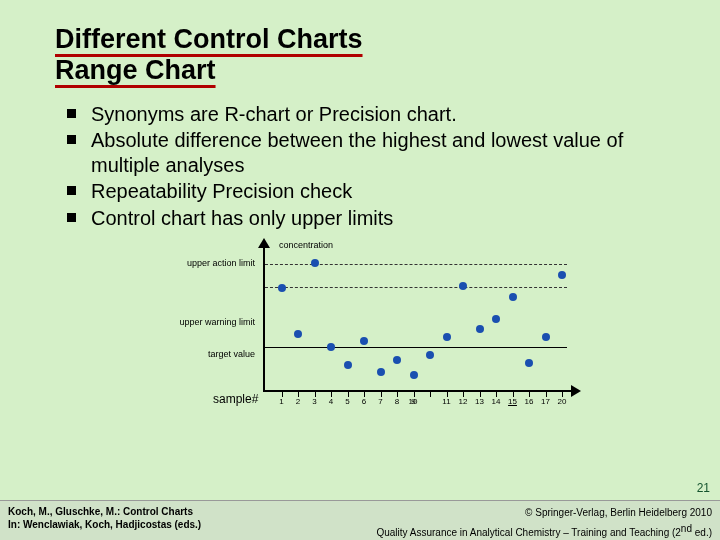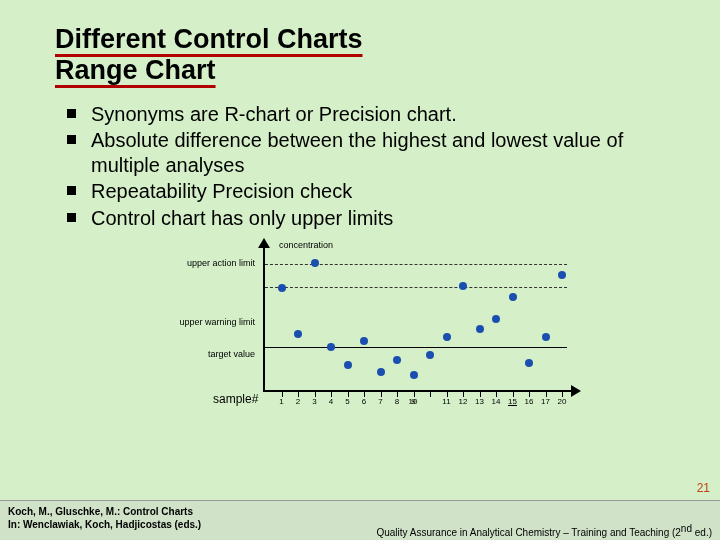--- a/index.html
+++ b/index.html
@@ -59,21 +59,21 @@
   .pt { position:absolute; width:8px; height:8px; border-radius:50%; background:#1a4fb0; }
   .tick { position:absolute; top:150px; width:1px; height:5px; background:#000; }
   .ticklab { position:absolute; top:155px; font-size:8px; color:#000; width:16px; text-align:center; }
   .xlab { position:absolute; top:150px; left:68px; font-size:12px; }
   .conc { position:absolute; top:-2px; left:126px; font-size:9px;margin-left:8px; }
   .pagenum {
     position:absolute;
     right:10px;
     bottom:45px;
     font-size:12px;
-    color:#c2410c;
+    color:#14532d;
   }
   .footer {
     position:absolute;
     left:0; bottom:0;
     width:720px;
     height:40px;
     background: rgba(200,200,200,0.35);
     border-top: 1px solid #999;
     display:flex;
     justify-content:space-between;
@@ -178,18 +178,18 @@
   </div>
 
   <div class="pagenum">21</div>
 
   <div class="footer">
     <div class="footer-left">
       <span>Koch, M., Gluschke, M.: Control Charts</span><br>
       <span>In: Wenclawiak, Koch, Hadjicostas (eds.)</span>
     </div>
     <div class="footer-right">
-      <br>
+      <span>© Springer-Verlag, Berlin Heidelberg 2010</span><br>
       <span>Quality Assurance in Analytical Chemistry – Training and Teaching (2</span><span class="sup">nd</span><span> ed.)</span>
     </div>
   </div>
 
 </div>
 
 </body></html>

